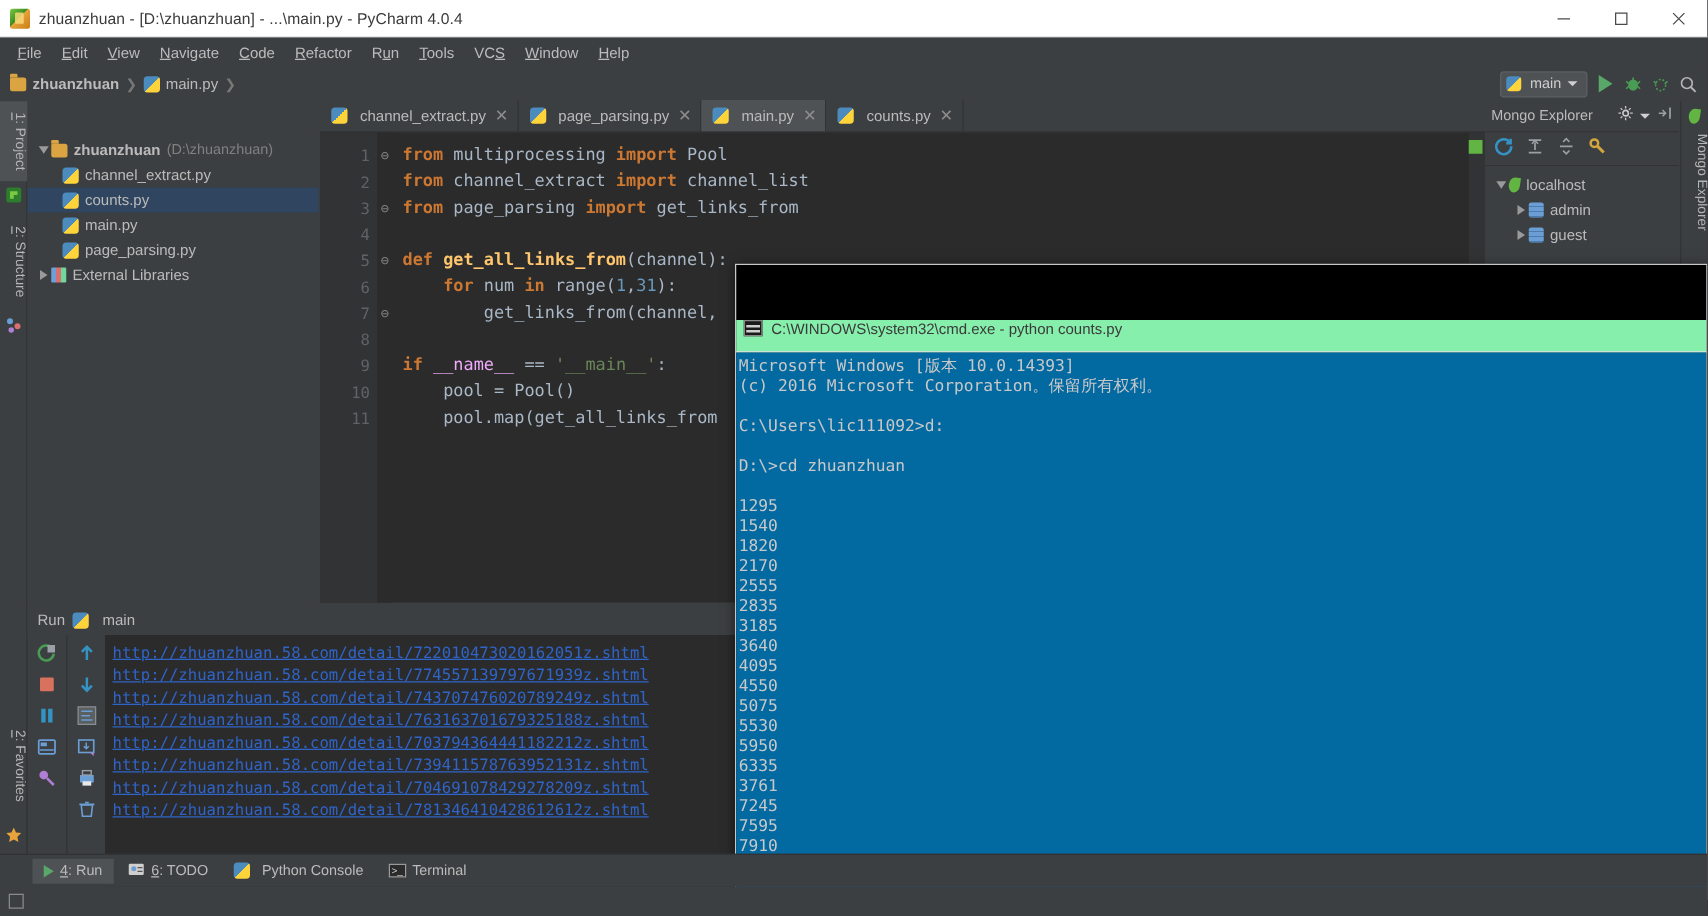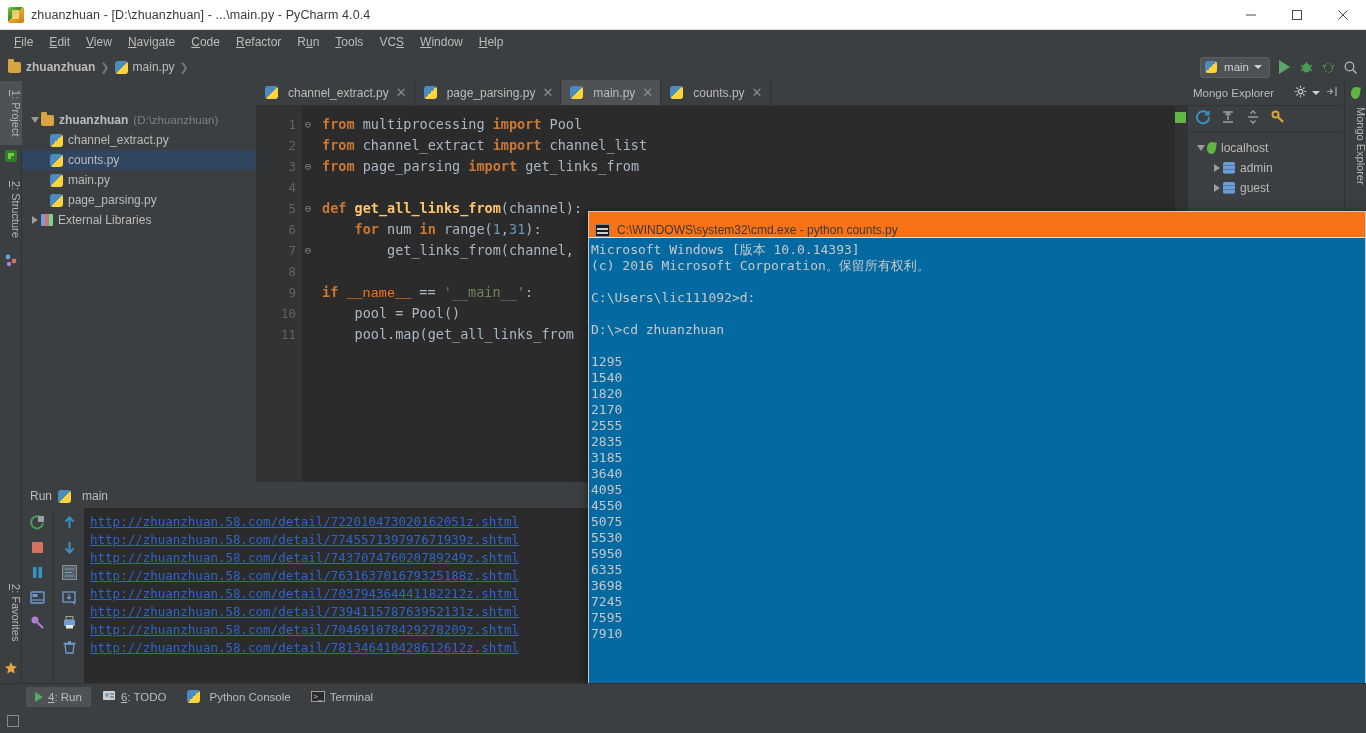--- a/index.html
+++ b/index.html
@@ -152,21 +152,21 @@
   .fold div { height: 21px; line-height: 21px; text-align: center; }
   .code {
     flex: 1; padding: 8px 0 0 8px; font-family: "DejaVu Sans Mono", monospace;
     font-size: 13.5px; color: #a9b7c6; white-space: pre; overflow: hidden;
   }
   .code div { height: 21px; line-height: 21px; }
   .kw { color: #cc7832; font-weight: bold; }
   .fn { color: #ffc66d; font-weight: bold; }
   .num { color: #6897bb; }
   .str { color: #6a8759; }
-  .dund { color: #f97316; font-family: Liberation Mono, monospace; }
+  .dund { color: #f0abfc; }
 
   .ed-marker {
     position: absolute; right: 0; top: 0; width: 13px; height: 376px; background: #313335;
   }
   .ed-ok { position:absolute; right: 2px; top: 6px; width: 11px; height: 11px; background: #62b543; }
 
   
   .mongo-header {
     position: absolute; left: 1188px; top: 81px; width: 155px; height: 25px;
     background: #3c3f41; display: flex; align-items: center; padding: 0 5px;
@@ -250,22 +250,22 @@
     border: 1px solid #8a8a8a;
   }
 
   
   .cmd {
     position: absolute; left: 588px; top: 211px; width: 778px; height: 509px;
     background: #000000; border: 1px solid #c8c8c8;
     box-shadow: 0 2px 9px rgba(0,0,0,.55);
   }
   .cmd-title {
-    height: 26px; background: #f97316; display: flex; align-items: flex-end;
-    padding-left: 6px; border-bottom: 1px solid #e3e3e3;
+    height: 26px; background: #86efac; display: flex; align-items: flex-start;
+    padding-left: 6px; border-bottom: 1px solid #e3e3e3; margin-top: 44px;
   }
   .cmd-ico {
     width: 15px; height: 13px; background: #1a1a1a; border: 1px solid #888;
     margin-right: 7px; flex: none; position: relative;
   }
   .cmd-ico::after {
     content: ""; position: absolute; left: 1px; top: 3px; width: 11px; height: 2px;
     background: #cfcfcf; box-shadow: 0 4px 0 #cfcfcf;
   }
   .cmd-title-text { font-size: 12px; color: #3a3a3a; }
@@ -703,21 +703,21 @@
         <div>2555</div>
         <div>2835</div>
         <div>3185</div>
         <div>3640</div>
         <div>4095</div>
         <div>4550</div>
         <div>5075</div>
         <div>5530</div>
         <div>5950</div>
         <div>6335</div>
-        <div>3698</div>
+        <div>3761</div>
         <div>7245</div>
         <div>7595</div>
         <div>7910</div>
         <div class="cmd-ime">
         <span>搜狗拼音输入法 全 ：</span>
       </div>
     </div>
   </div>
 
   <div class="statusbar">

